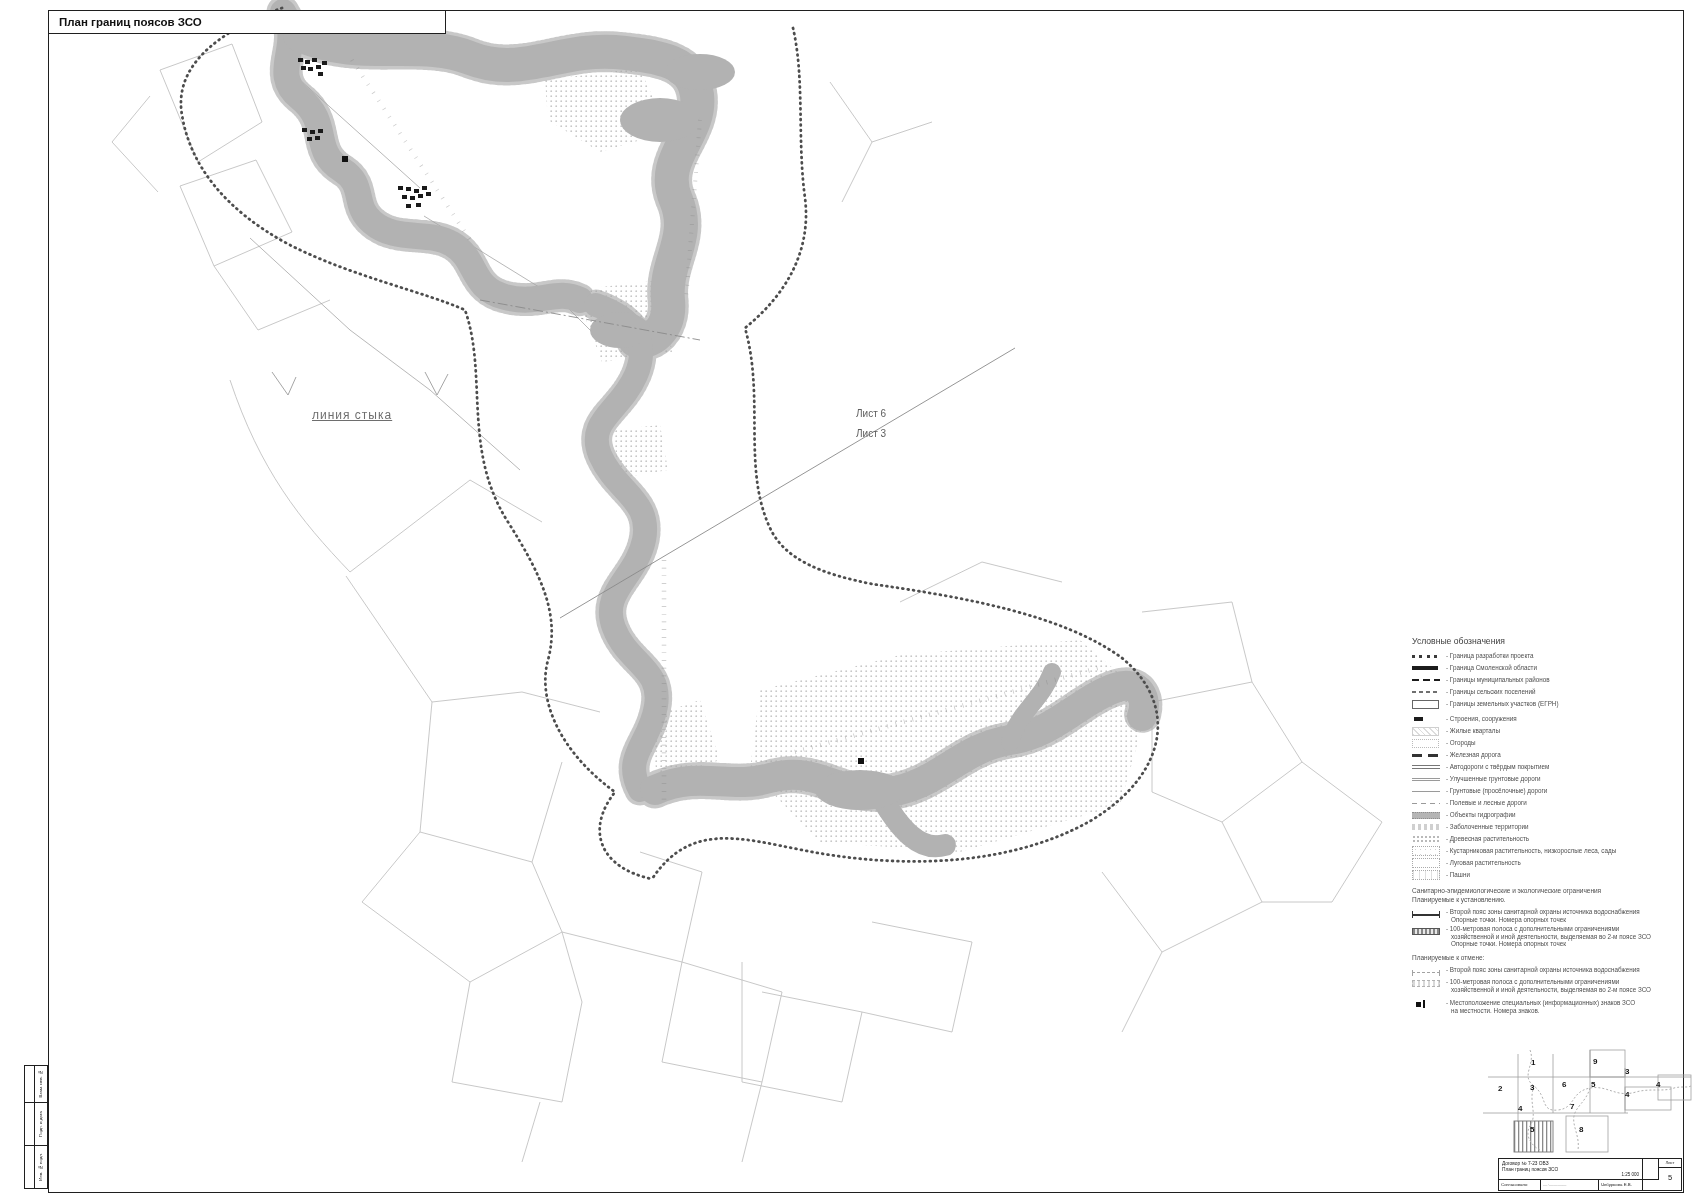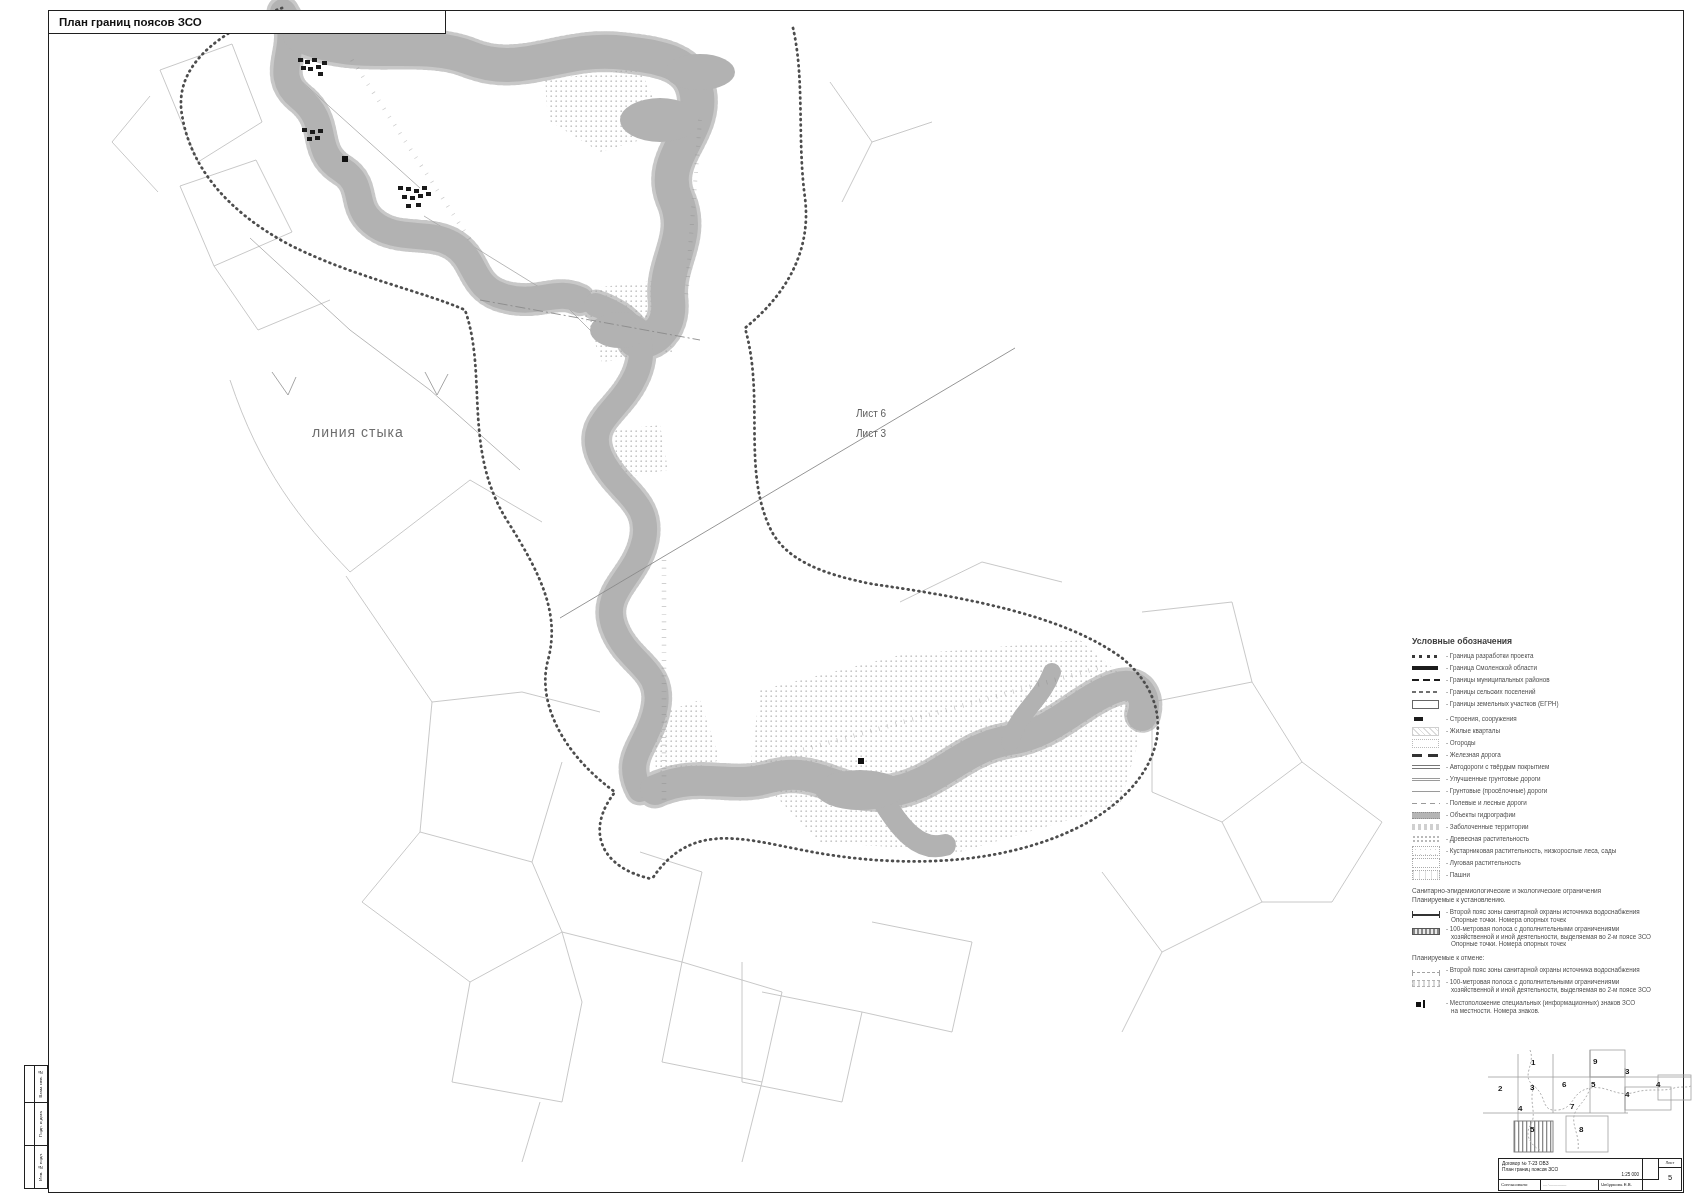--- a/index.html
+++ b/index.html
@@ -17,27 +17,27 @@
 
   
   .side-strip{left:24px;top:1066px;width:24px;z-index:25;}
   .side-cell{border:1px solid #1f1f1f;margin-top:-1px;position:relative;
              display:flex;align-items:center;justify-content:center;background:#fff;box-sizing:border-box;}
   .side-cell::before{content:"";position:absolute;left:9px;top:0;bottom:0;width:1px;background:#1f1f1f;}
   .vtext{writing-mode:vertical-rl;transform:rotate(180deg);font-size:4.4px;color:#222;
          position:relative;left:4px;white-space:nowrap;}
 
   
-  .lbl-seam{left:312px;top:424px;font-size:14px;color:#6e6e6e;letter-spacing:1px;z-index:20;}
+  .lbl-seam{left:312px;top:408px;font-size:12px;color:#6e6e6e;letter-spacing:1px;z-index:20;text-decoration:underline;}
   .lbl-sheet4{left:856px;top:408px;font-size:10px;color:#5e5e5e;z-index:20;}
   .lbl-sheet5{left:856px;top:428px;font-size:10px;color:#5e5e5e;z-index:20;}
 
   
   .legend{left:1412px;top:636px;width:286px;z-index:20;color:#4d4d4d;}
-  .legend-header{font-size:8.6px;font-weight:700;color:#3d3d3d;margin-bottom:4px;}
+  .legend-header{font-size:8.6px;font-weight:400;color:#3d3d3d;margin-bottom:4px;}
   .lrow{display:flex;align-items:center;height:12px;}
   .lrow.gap-before{margin-top:3px;}
   .lrow.multi{height:auto;align-items:flex-start;margin:2px 0;}
   .sym{flex:0 0 34px;width:34px;display:flex;align-items:center;height:10px;position:relative;}
   .llabel{font-size:6.3px;line-height:7.6px;}
   .lsection{font-size:6.5px;line-height:8px;margin-top:6px;color:#4d4d4d;}
   .cont{display:block;padding-left:5px;}
 
   .s1{width:28px;height:3px;background:repeating-linear-gradient(90deg,#3a3a3a 0 3px,transparent 3px 7.5px);}
   .s2{width:26px;height:3.5px;background:#1c1c1c;}

